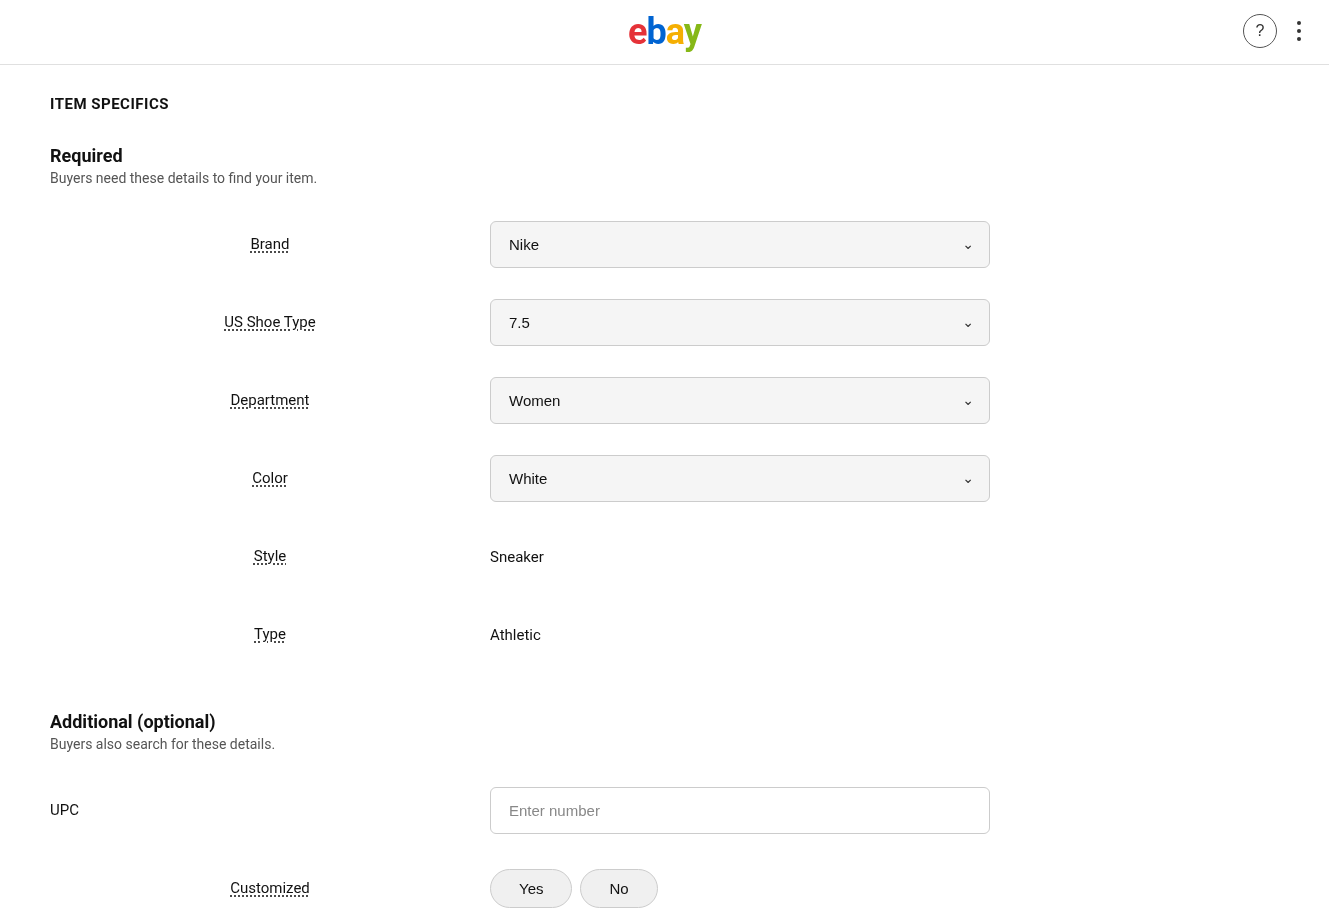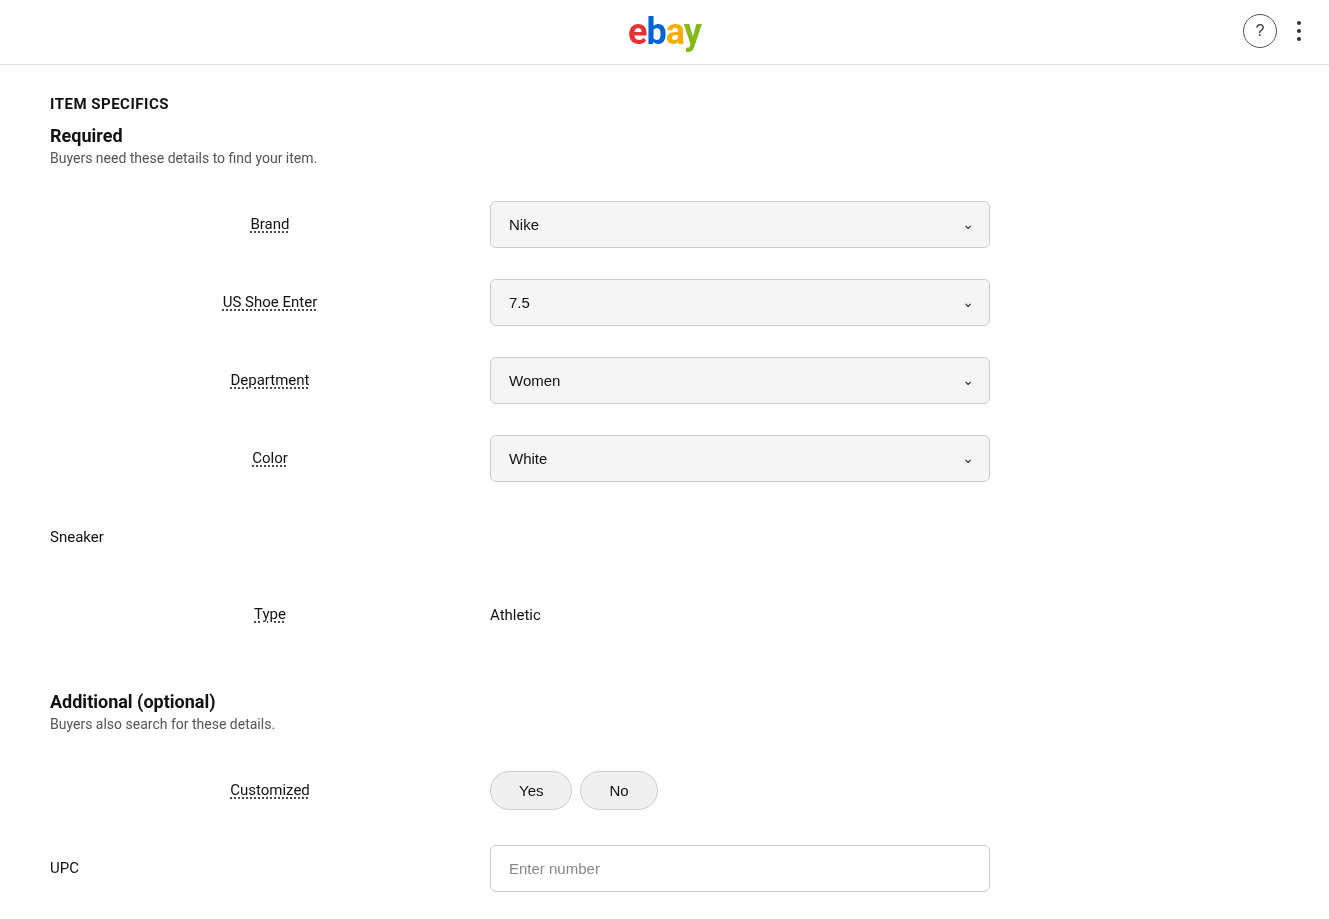--- a/index.html
+++ b/index.html
@@ -84,21 +84,21 @@
     
     .main-content {
       padding: 30px 50px;
       max-width: 1100px;
     }
 
     .section-title {
       font-size: 15px;
       font-weight: 700;
       letter-spacing: 0.5px;
-      margin-bottom: 12px;
+      margin-bottom: 32px;
       text-transform: uppercase;
       color: #111;
     }
 
     .required-section {
       margin-bottom: 10px;
     }
 
     .section-heading {
       font-size: 18px;
@@ -266,21 +266,21 @@
             <option value="New Balance">New Balance</option>
             <option value="Puma">Puma</option>
             <option value="Reebok">Reebok</option>
           </select>
           <span class="select-chevron">⌄</span>
         </div>
       </div>
     </div>
 
     <div class="field-row">
-      <div class="field-label">US Shoe Enter</div>
+      <div class="field-label">US Shoe Type</div>
       <div class="field-control">
         <div class="select-wrapper">
           <select class="dropdown-select">
             <option value="6">6</option>
             <option value="6.5">6.5</option>
             <option value="7">7</option>
             <option value="7.5" selected="">7.5</option>
             <option value="8">8</option>
             <option value="8.5">8.5</option>
             <option value="9">9</option>
@@ -319,47 +319,48 @@
             <option value="Blue">Blue</option>
             <option value="Green">Green</option>
             <option value="Pink">Pink</option>
           </select>
           <span class="select-chevron">⌄</span>
         </div>
       </div>
     </div>
 
     <div class="field-row">
+      <div class="field-label">Style</div>
       <div class="field-control">
         <span class="field-static">Sneaker</span>
       </div>
     </div>
 
     <div class="field-row">
       <div class="field-label">Type</div>
       <div class="field-control">
         <span class="field-static">Athletic</span>
       </div>
     </div>
   </div>
 
   <div class="additional-section">
     <div class="section-heading">Additional (optional)</div>
     <div class="section-desc">Buyers also search for these details.</div>
 
     <div class="field-row">
+      <div class="field-label-plain">UPC</div>
+      <div class="field-control">
+        <input type="text" class="text-input" placeholder="Enter number" style="">
+      </div>
+    </div>
+
+    <div class="field-row">
       <div class="field-label">Customized</div>
       <div class="field-control">
         <div class="toggle-group">
           <button class="toggle-btn">Yes</button>
           <button class="toggle-btn">No</button>
         </div>
       </div>
     </div>
-
-    <div class="field-row">
-      <div class="field-label-plain">UPC</div>
-      <div class="field-control">
-        <input type="text" class="text-input" placeholder="Enter number" style="">
-      </div>
-    </div>
   </div>
 </div>
 
 </body></html>

